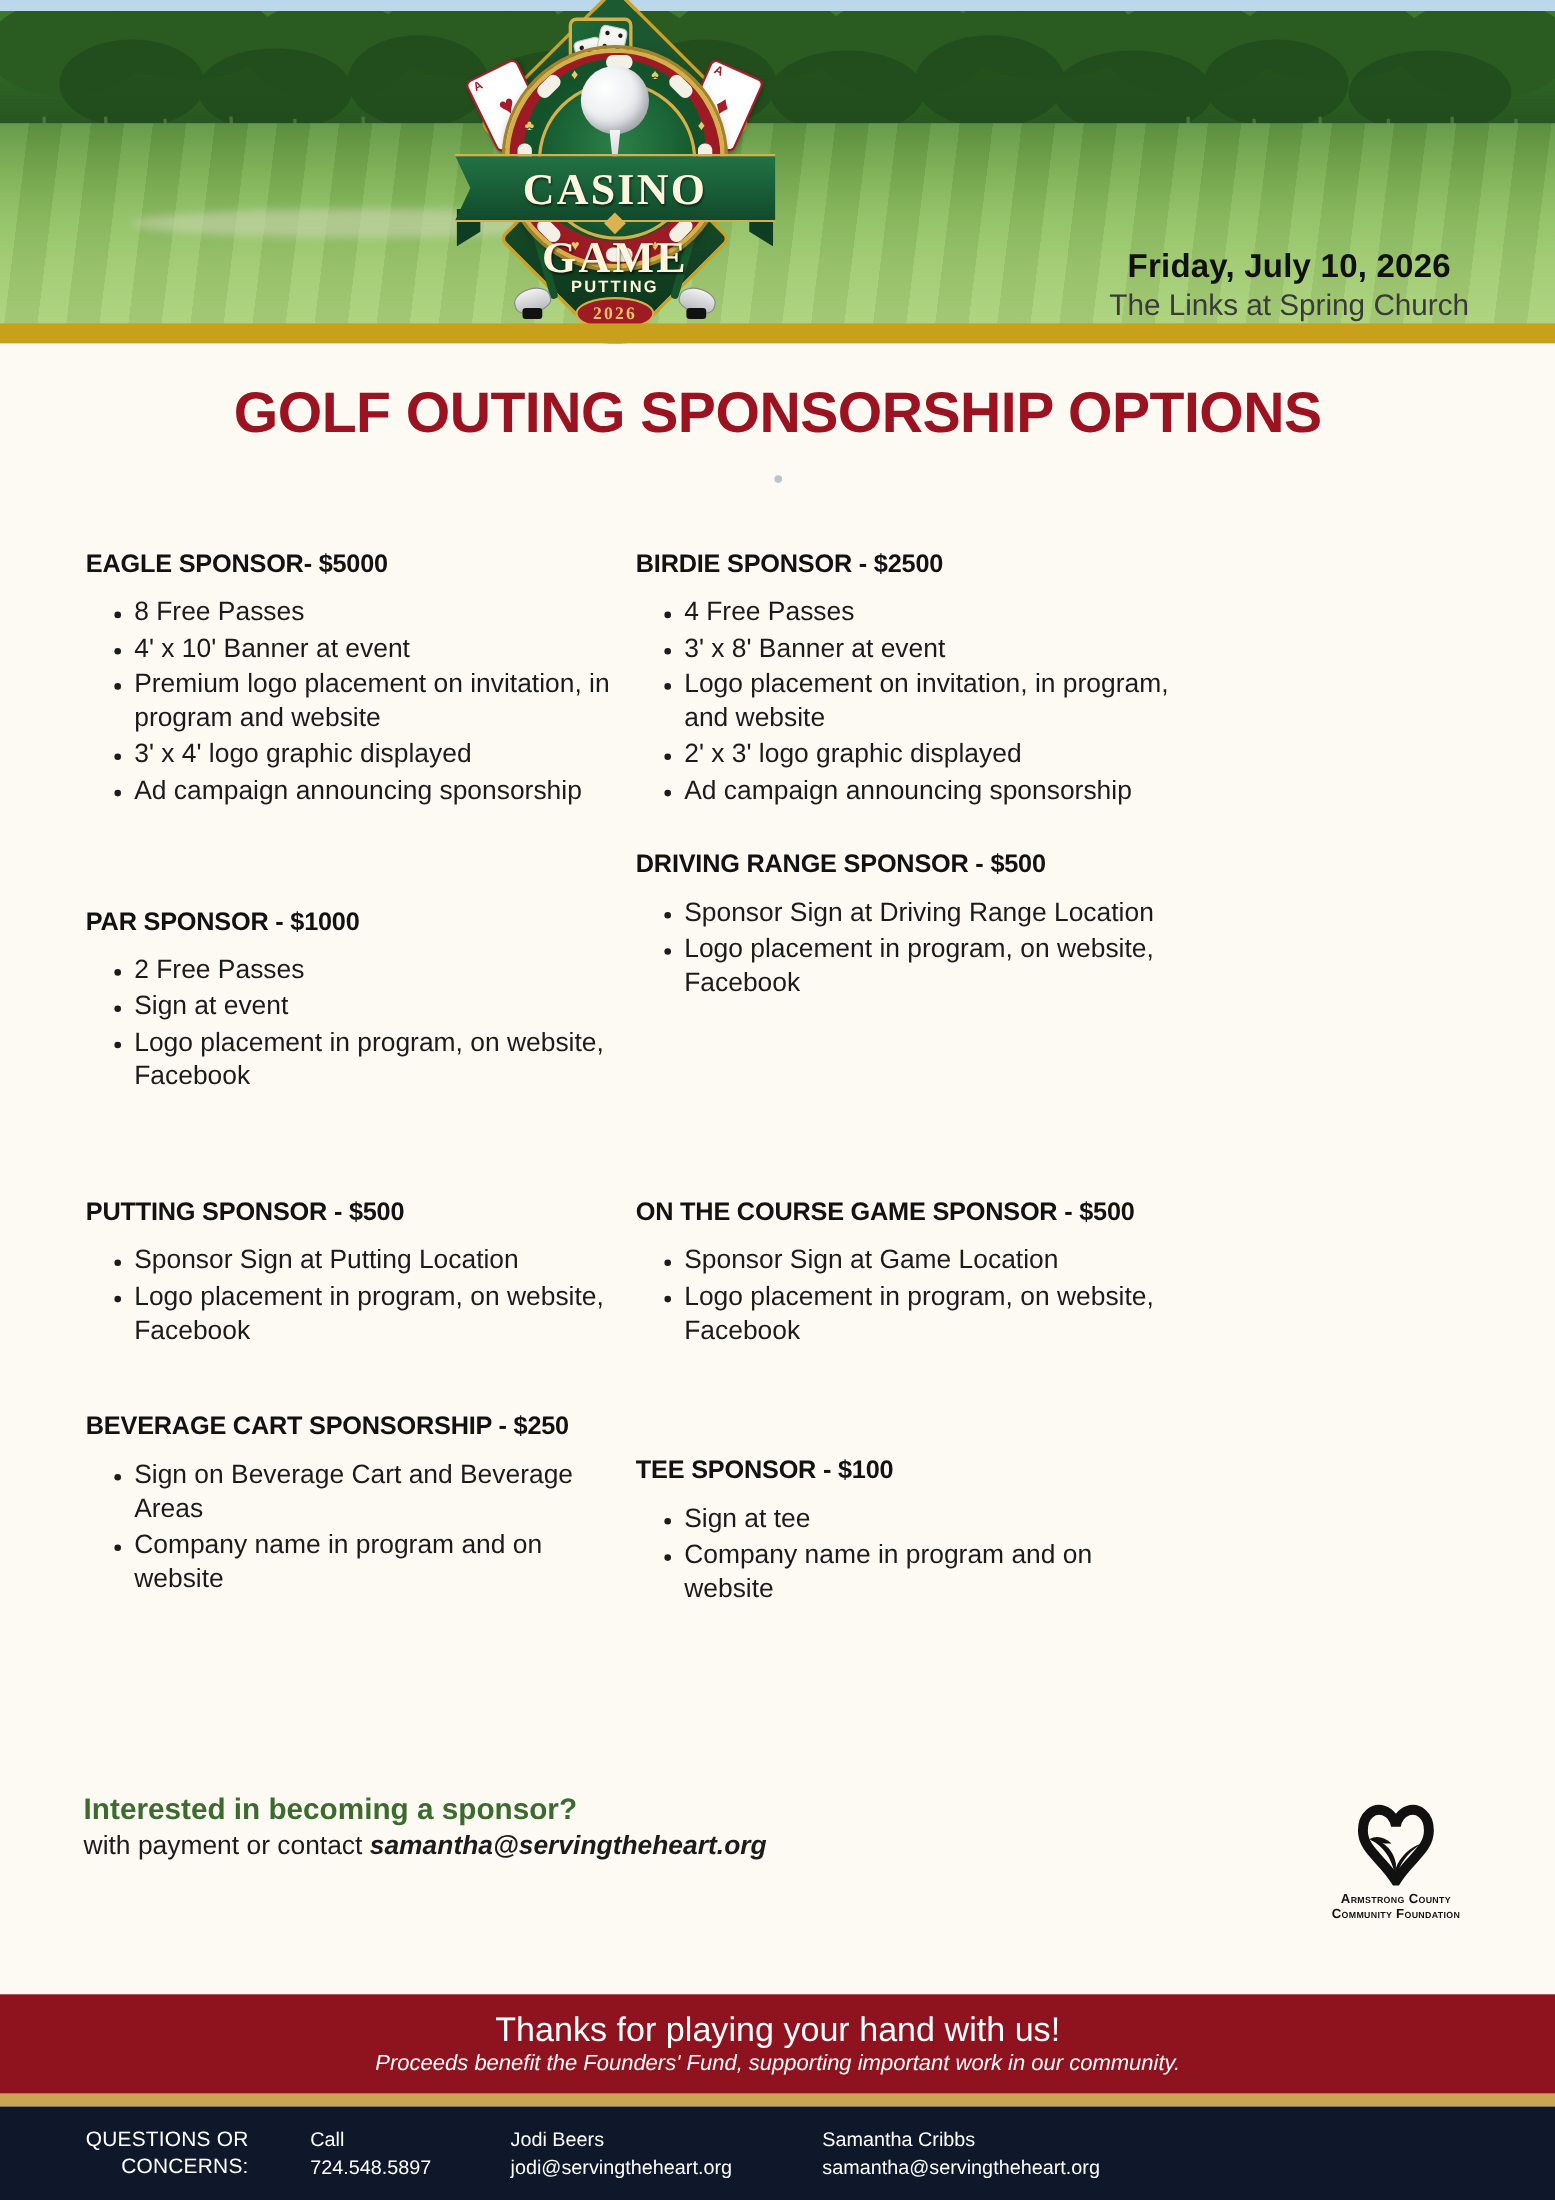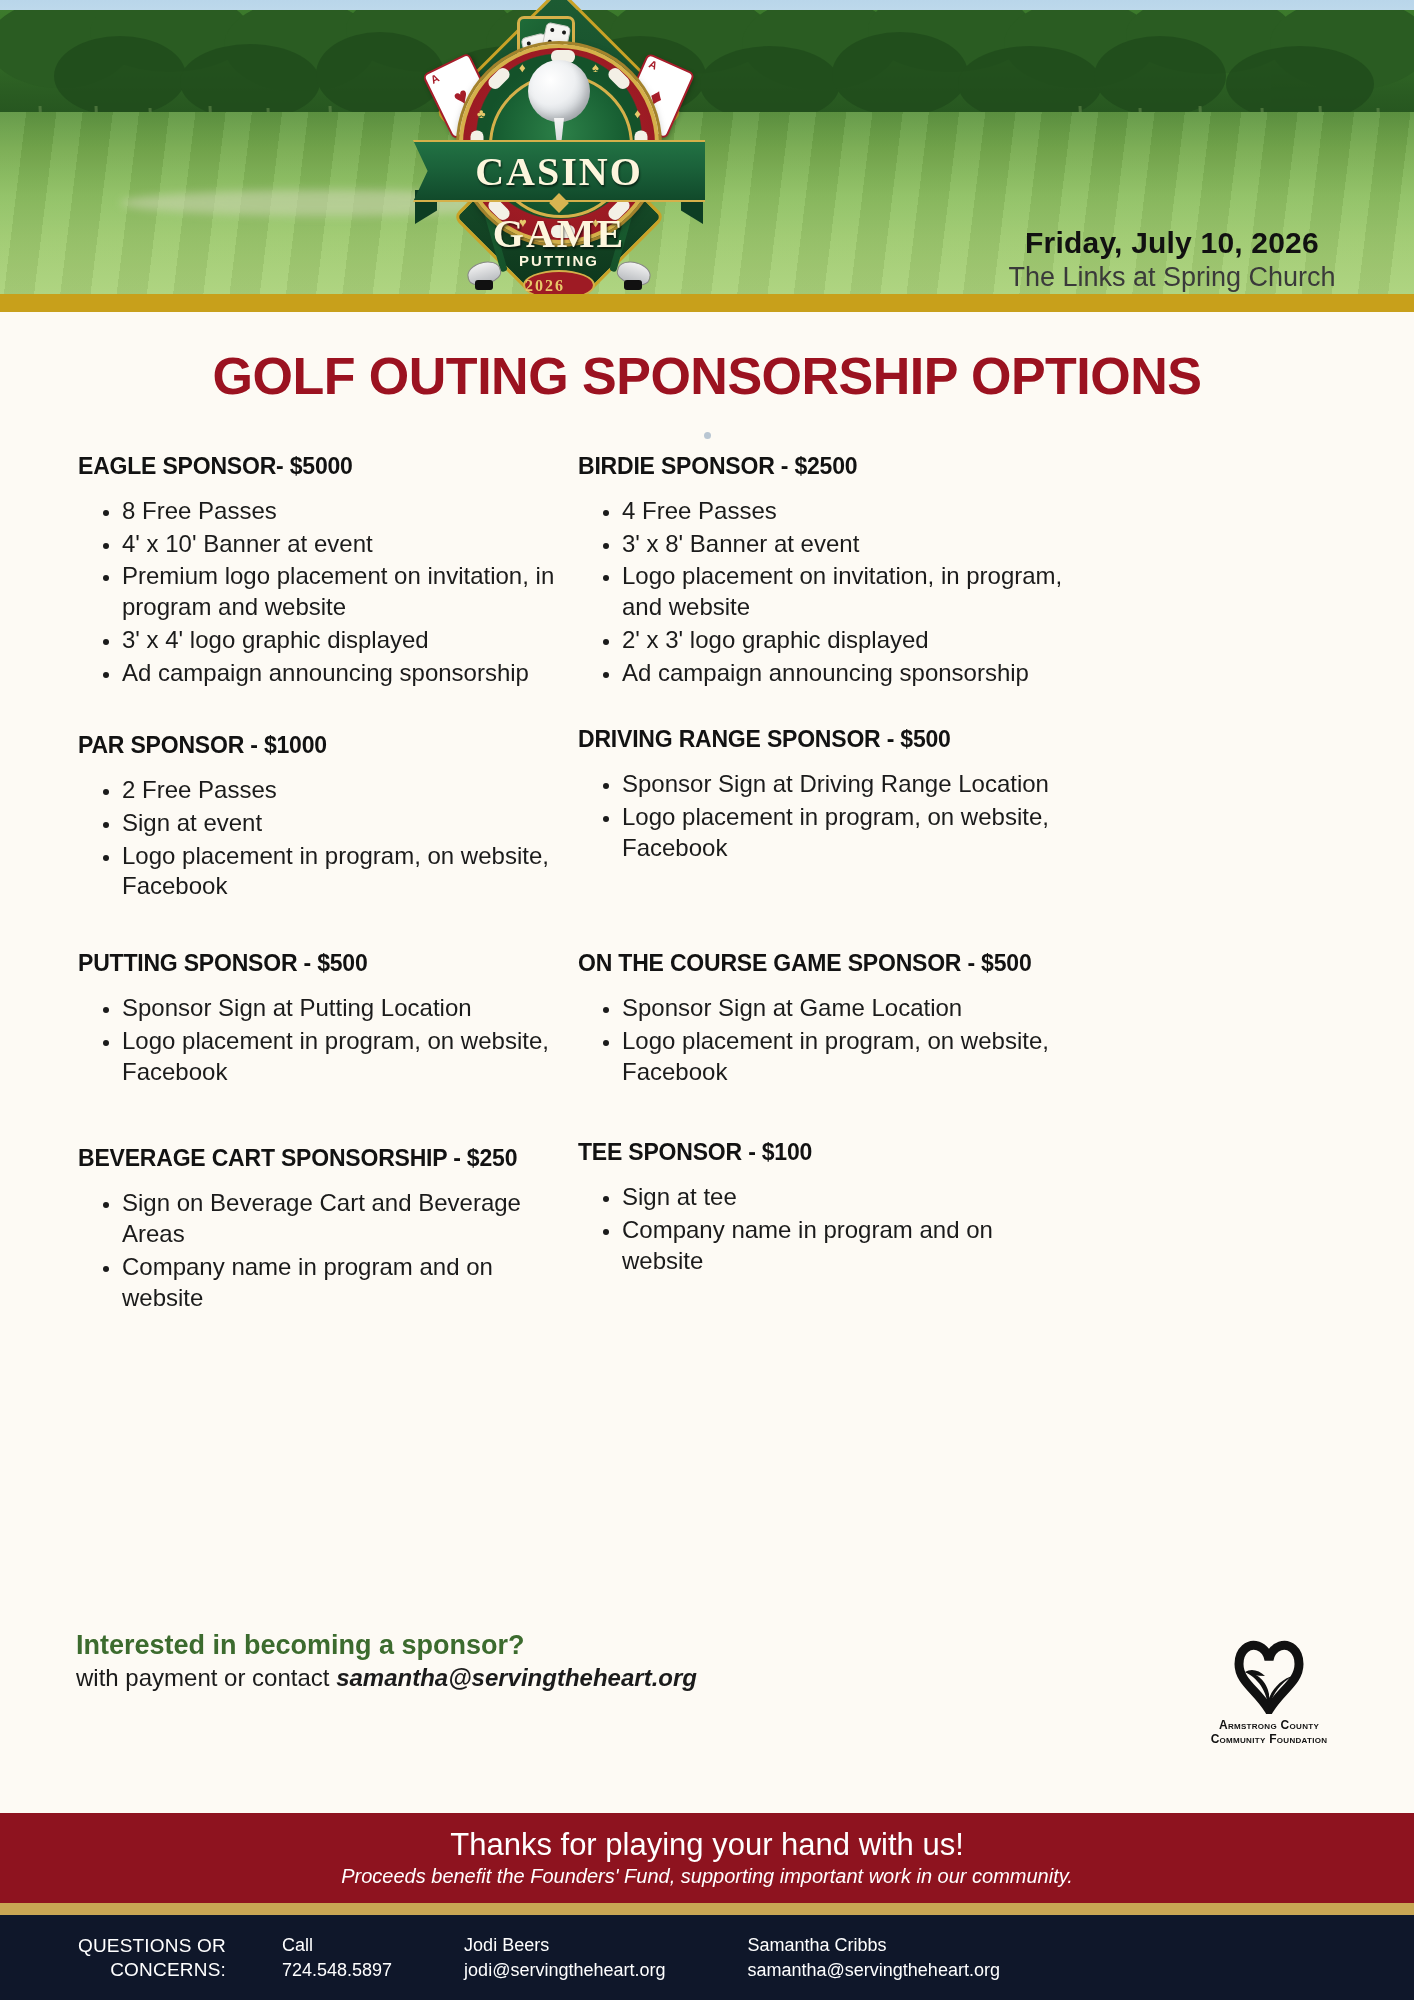--- a/index.html
+++ b/index.html
@@ -164,21 +164,21 @@
   .classic-txt {
     position: absolute; left: 0; top: 238px; width: 100%; text-align: center;
     font-family: "Liberation Sans", sans-serif; font-weight: bold; font-size: 15px;
     letter-spacing: 2px; color: #fdf6dd;
   }
   .year-badge {
     position: absolute; left: 50%; margin-left: -36px; top: 256px;
     width: 72px; height: 30px; border-radius: 50%;
     background: #9e1b24; border: 2px solid #d5b04a;
     color: #e8c86a; font-family: "Liberation Serif", serif; font-weight: bold;
-    font-size: 16px; letter-spacing: 2px; line-height: 27px;
+    font-size: 16px; letter-spacing: 2px; text-align: center; line-height: 27px;
   }
   .gold-diamond {
     position: absolute; left: 50%; margin-left: -7px; top: 182px;
     width: 14px; height: 14px; background: #d9b451; transform: rotate(45deg);
   }
 
   
   .hero-date {
     position: absolute; right: 32px; top: 226px; text-align: center; width: 420px;
   }
@@ -191,21 +191,21 @@
     font-size: 52px; letter-spacing: -.5px; margin-top: 34px;
   }
   .tiny-dot {
     width: 7px; height: 7px; border-radius: 50%; background: #b9c6d2;
     margin: 26px auto 0;
   }
 
   
   .grid { position: relative; padding: 0 78px; margin-top: 14px; }
   .row { display: flex; }
-  .col { width: 500px; }
+  .col { width: 500px; margin-top: 46px; }
   .col.right { margin-left: 0; }
   .pkg { margin-bottom: 0; }
   .pkg h3 {
     font-size: 23px; font-weight: bold; color: #121212; letter-spacing: -.2px;
   }
   .pkg ul { margin: 16px 0 0 44px; }
   .pkg li {
     font-size: 24px; color: #1b1b1b; font-weight: 300;
     line-height: 1.28; margin-bottom: 2px;
   }

